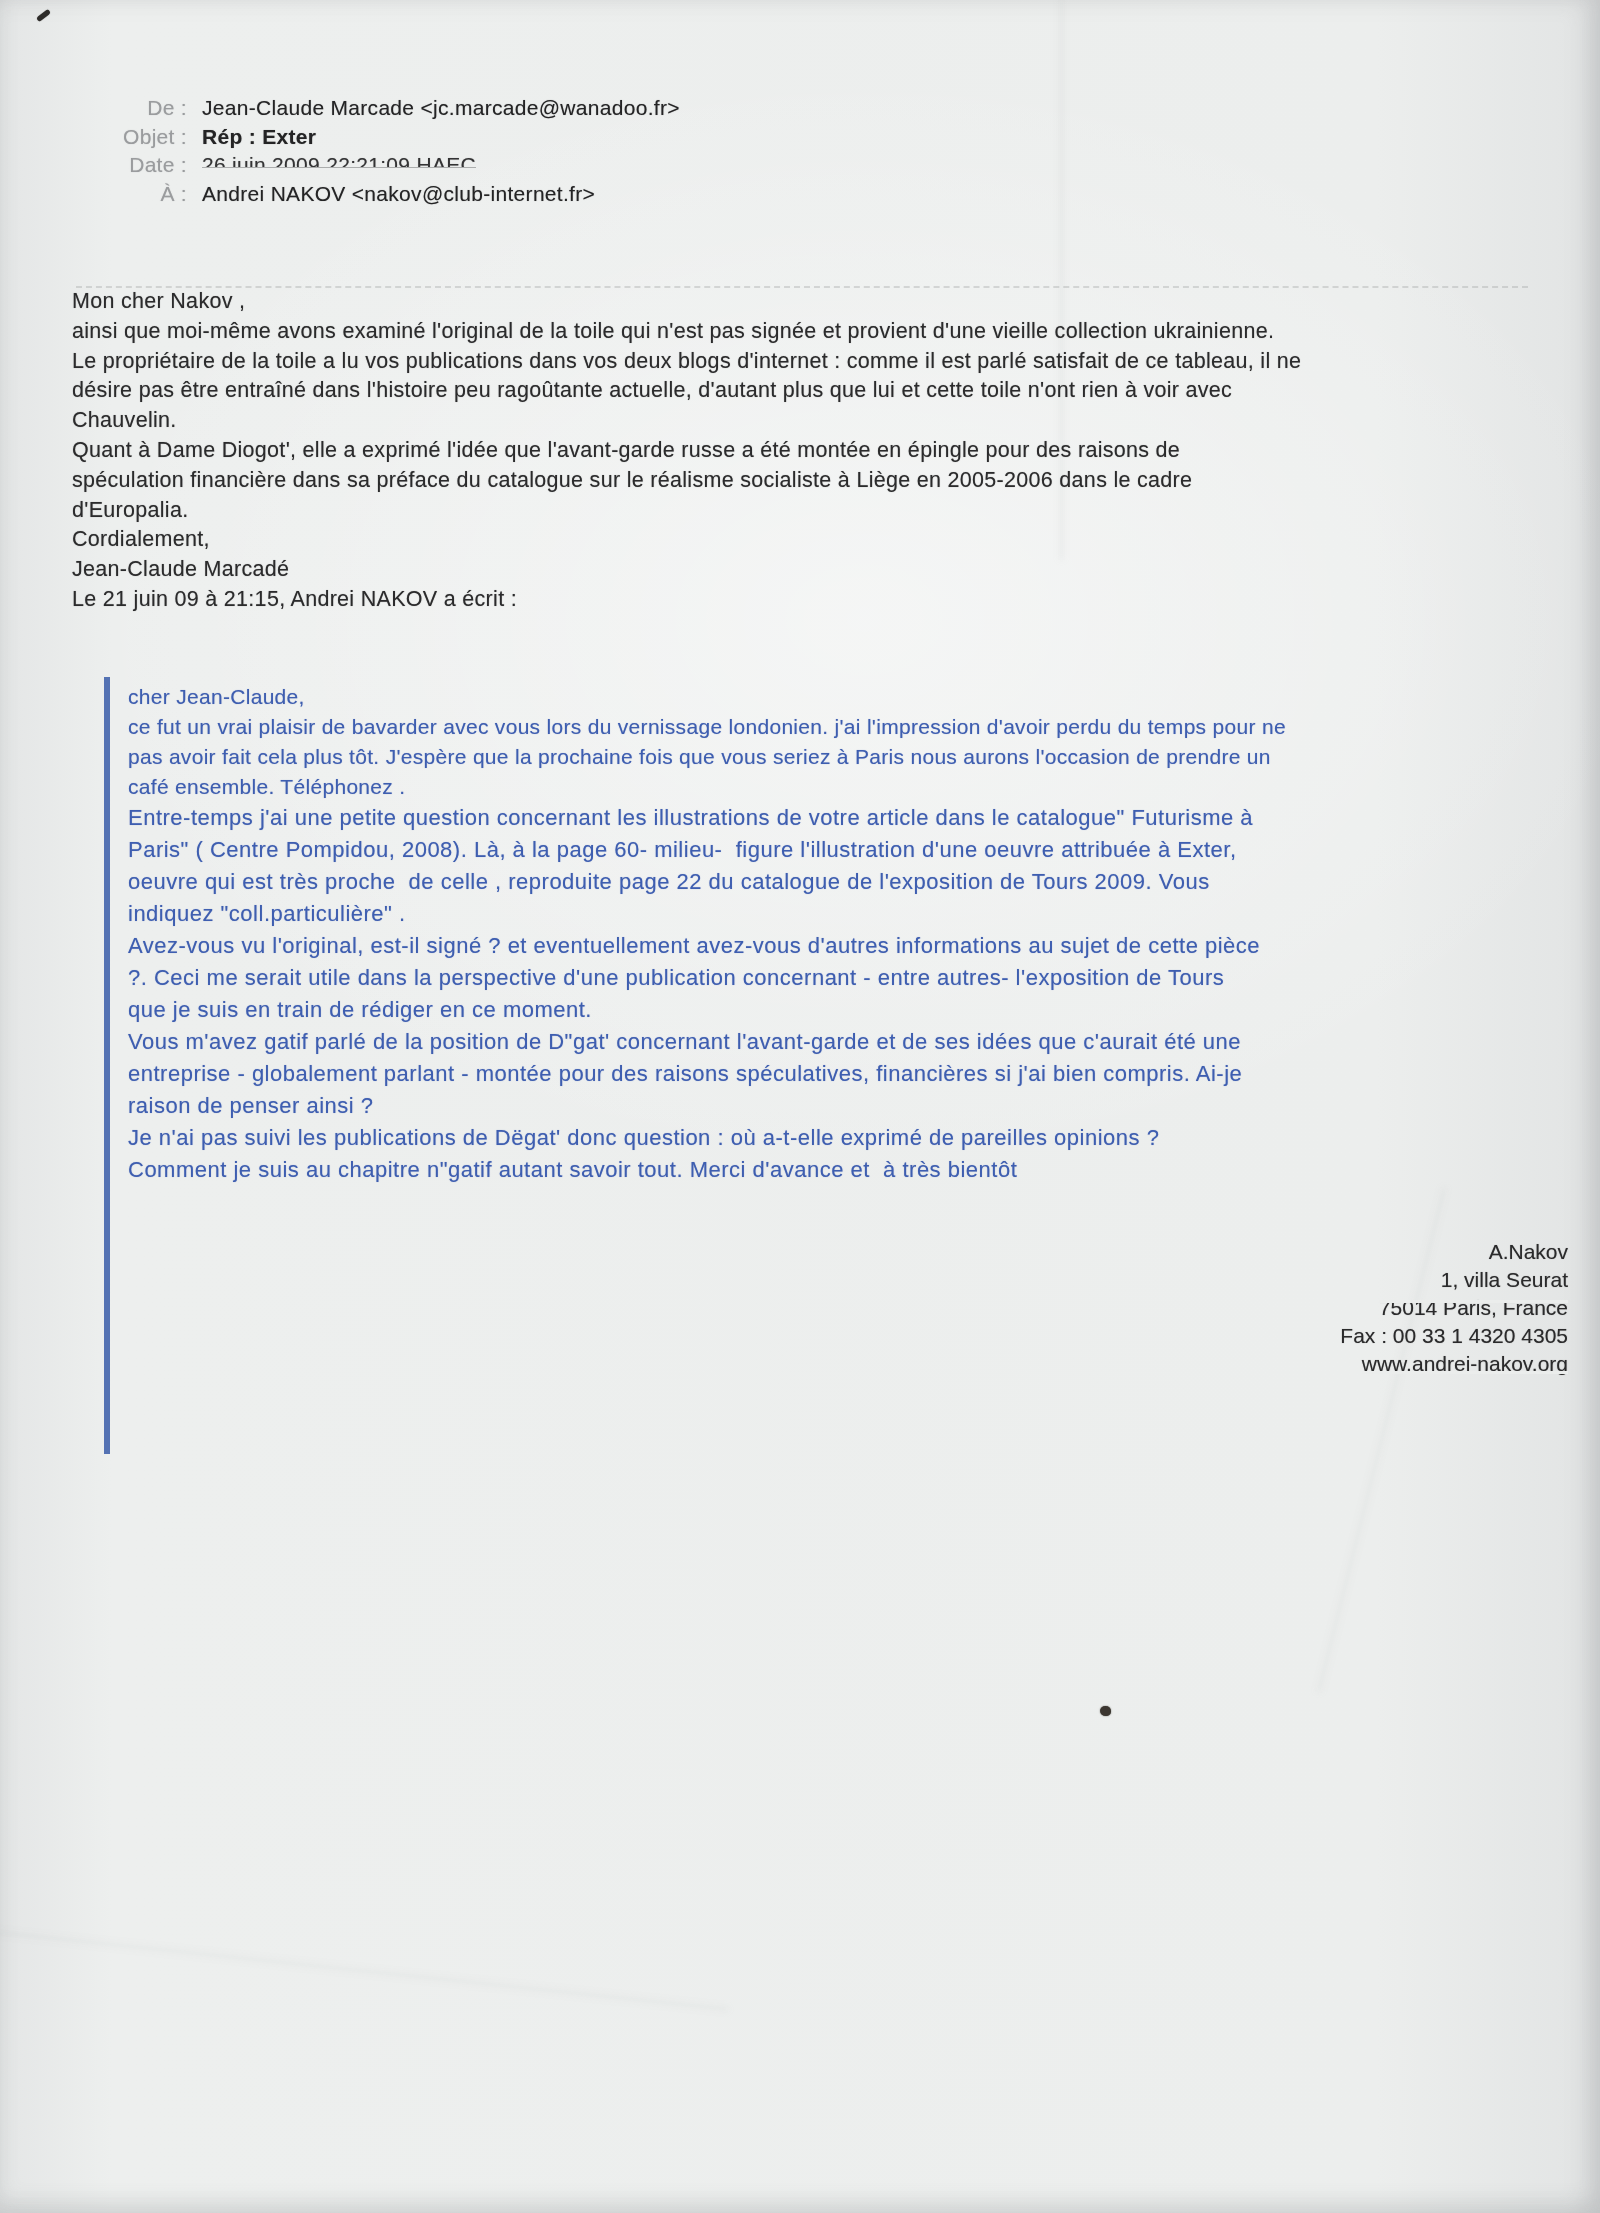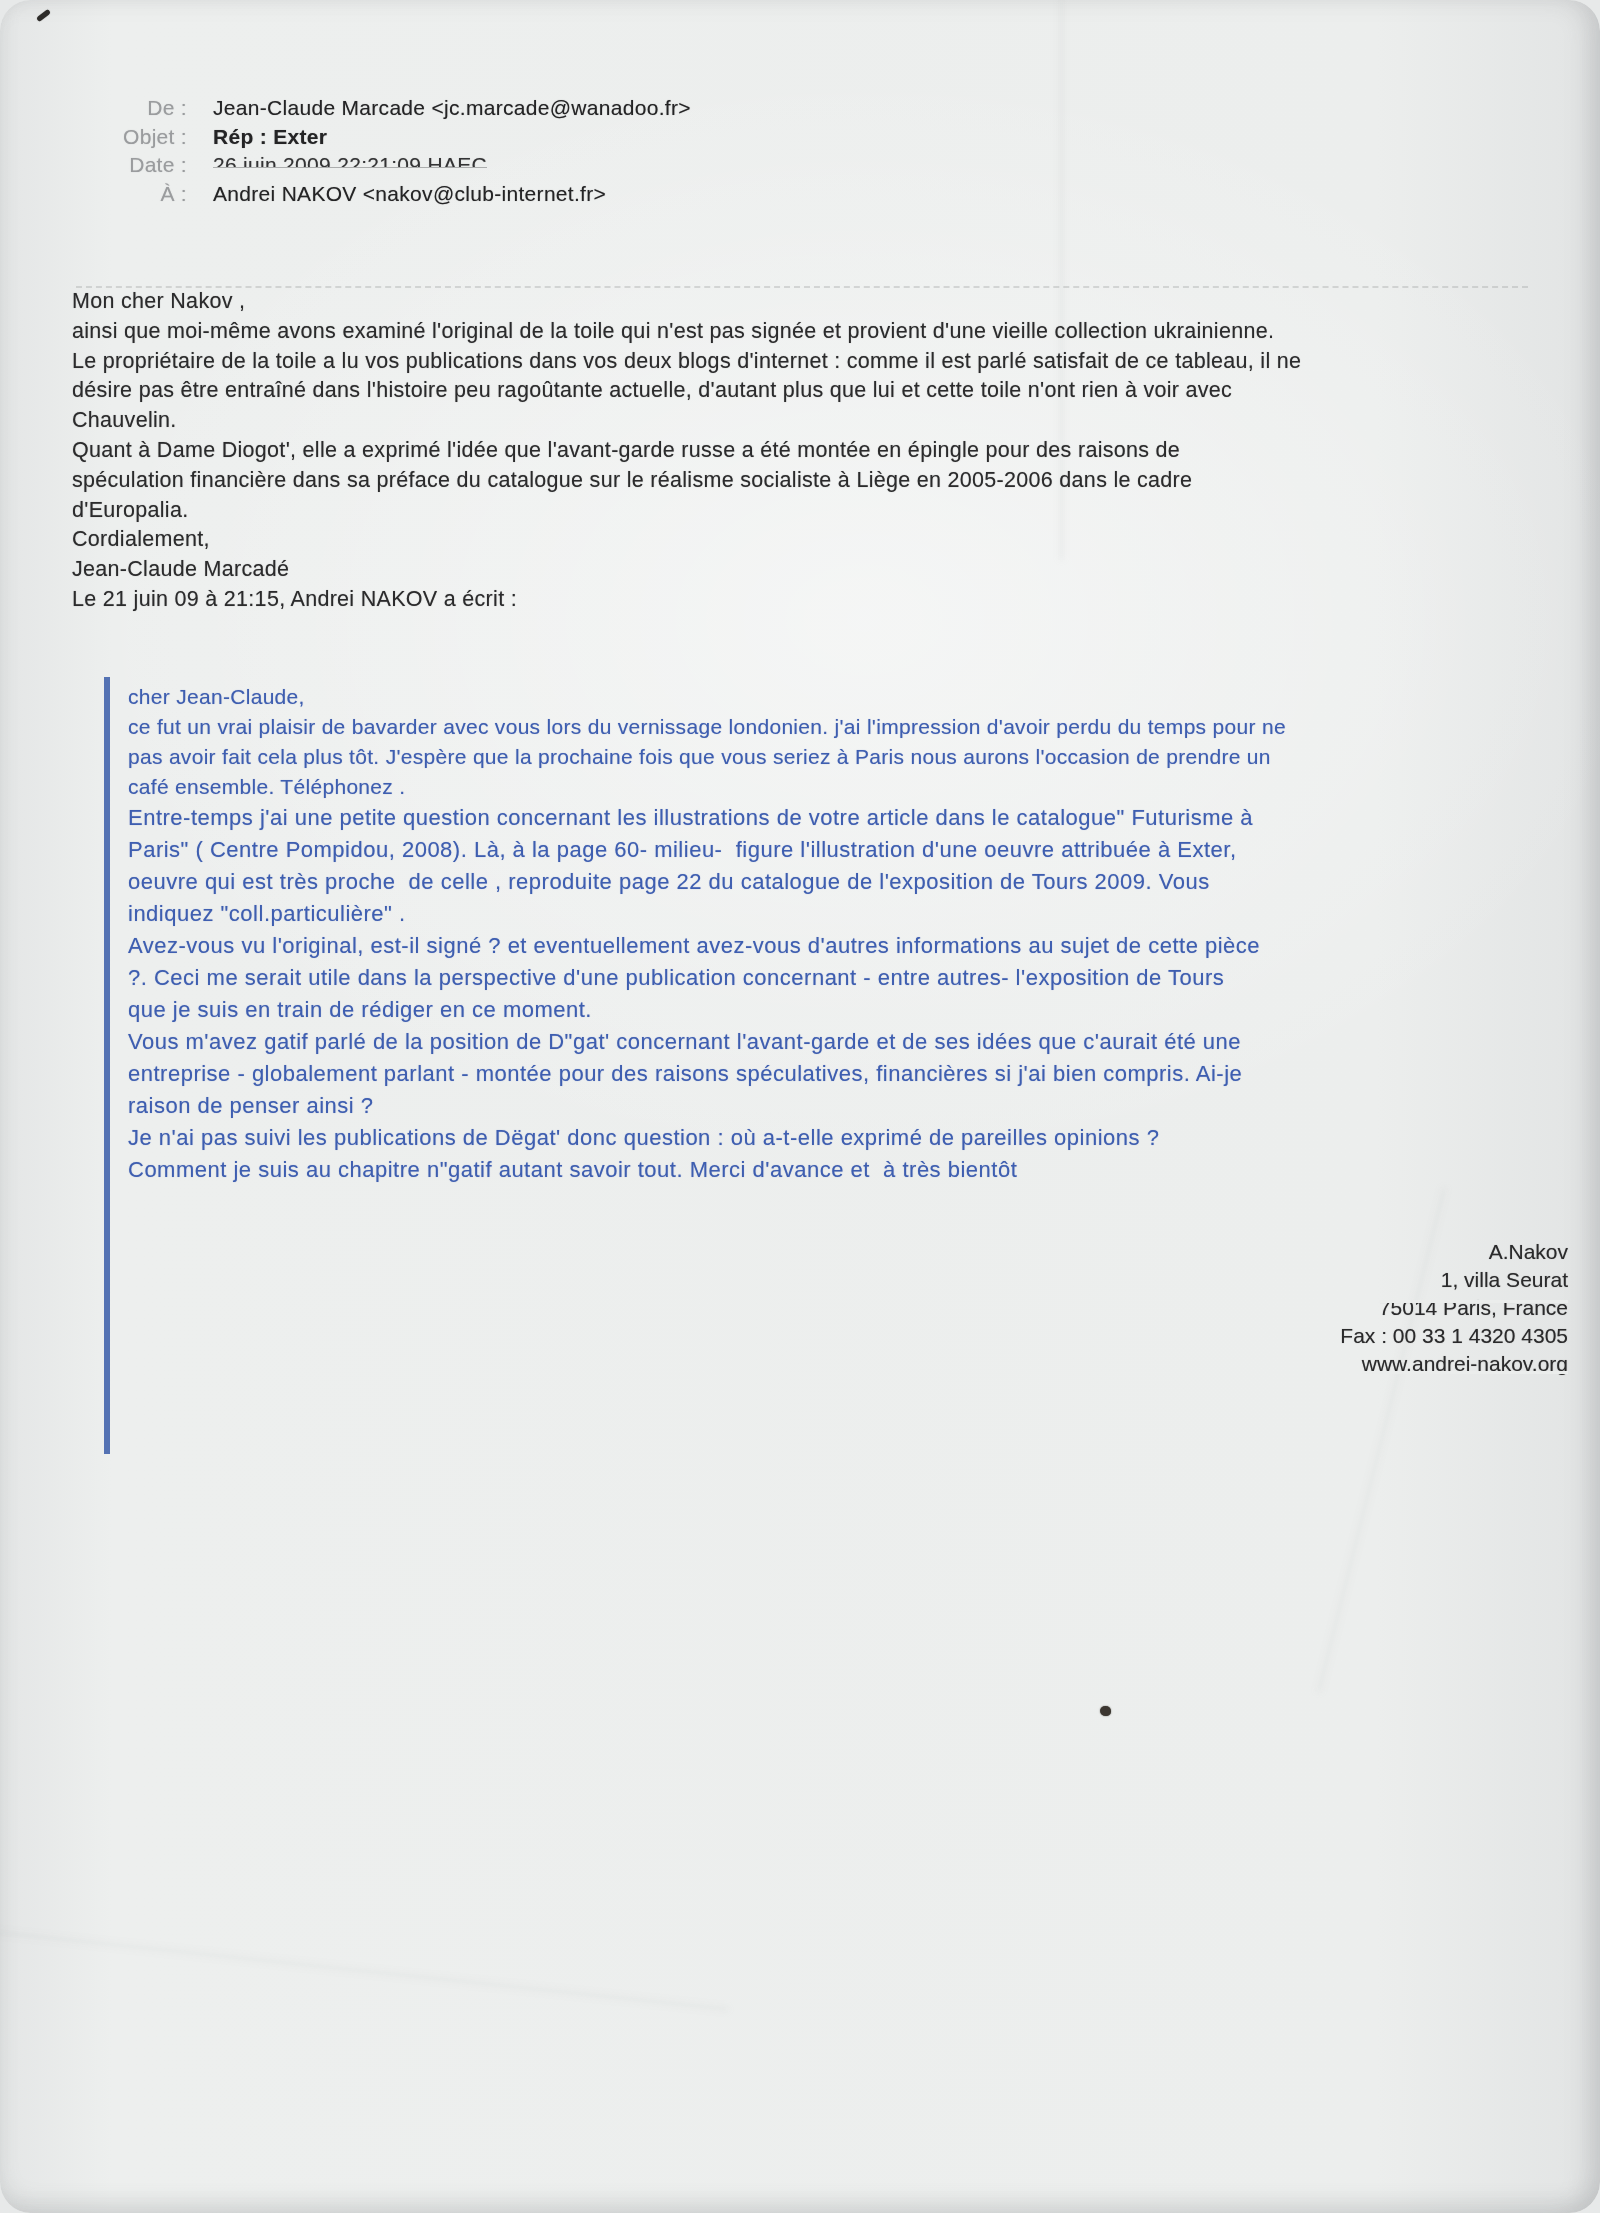--- a/index.html
+++ b/index.html
@@ -5,35 +5,34 @@
   html,body{margin:0;padding:0;background:#e7e9e9;}
   .page{
     position:relative;width:1600px;height:2213px;overflow:hidden;
     background:
       radial-gradient(1100px 780px at 54% 28%, rgba(255,255,255,0.45), rgba(255,255,255,0) 72%),
       linear-gradient(90deg,#e4e6e6 0%,#edefee 7%,#eceeed 86%,#e2e4e4 100%),
       #eaecec;
     box-shadow:inset -14px 0 22px rgba(115,118,120,0.18), inset 0 -12px 20px rgba(115,118,120,0.14);
     font-family:"Liberation Sans", sans-serif;
     color:#2b2b2c;
-    border-radius:31px;
   }
   
   .pen-mark{position:absolute;left:36px;top:13px;width:15px;height:5px;background:#2e2c2a;border-radius:3px;transform:rotate(-38deg);box-shadow:0 0 1px rgba(46,44,42,.7);}
   .ink-dot{position:absolute;left:1100px;top:1706px;width:11px;height:10px;background:#3c3731;border-radius:50% 50% 45% 55%;box-shadow:0 0 1.5px rgba(60,55,49,.8);}
   .crease{position:absolute;background:rgba(158,161,163,0.16);filter:blur(3px);}
   .crease.c1{left:1060px;top:0;width:3px;height:560px;}
   .crease.c2{left:-30px;top:1968px;width:760px;height:3px;transform:rotate(6deg);}
   .crease.c3{left:1380px;top:1180px;width:3px;height:520px;transform:rotate(14deg);}
 
   
   .email-header{position:absolute;left:75px;top:94px;font-size:21px;letter-spacing:.3px;}
   .hdr-row{display:flex;align-items:flex-start;height:28.5px;line-height:28.5px;}
   .hdr-label{width:112px;text-align:right;color:#9a9c9e;text-shadow:0 0 1px rgba(154,156,158,.5);}
-  .hdr-value{margin-left:26px;color:#242425;text-shadow:0 0 1px rgba(36,36,37,.4);white-space:pre;}
+  .hdr-value{margin-left:15px;color:#242425;text-shadow:0 0 1px rgba(36,36,37,.4);white-space:pre;}
   .hdr-value.value-bold{font-weight:bold;}
   .hdr-value.value-cut{height:16px;overflow:hidden;border-bottom:1px solid rgba(78,80,82,.45);opacity:.92;}
 
   .separator{position:absolute;left:76px;top:286px;width:1452px;border-top:2px dashed rgba(148,151,153,0.32);}
 
   
   .email-body{position:absolute;left:72px;top:287px;width:1510px;}
   .body-line{font-size:21.5px;line-height:29.8px;letter-spacing:.3px;white-space:pre;color:#2b2b2c;text-shadow:0 0 1px rgba(43,43,44,.42);}
 
   

